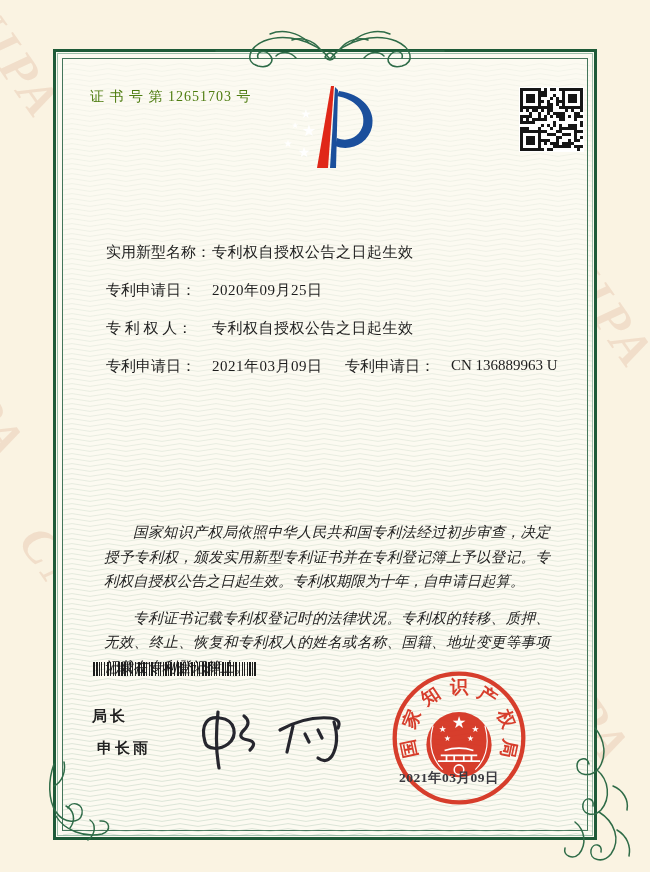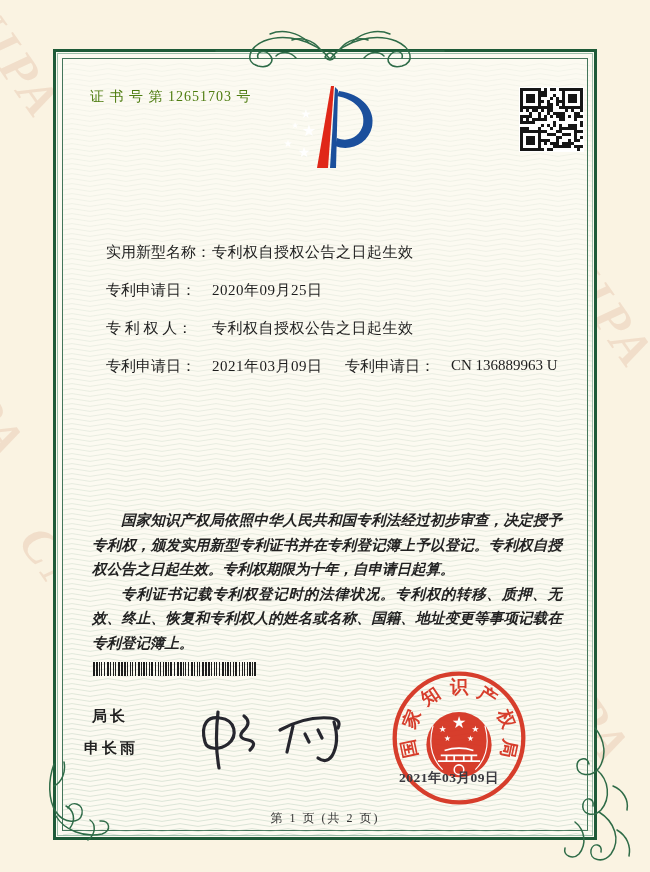--- a/index.html
+++ b/index.html
@@ -30,29 +30,29 @@
 
   .fields{left:92px;top:243px;width:472px;}
   .field-row{position:relative;height:20px;margin-bottom:18px;font-size:15px;color:#1d1d1d;white-space:nowrap;}
   .flabel{display:inline-block;width:106px;margin-left:14px;}
   .fvalue{letter-spacing:0.5px;}
   .flabel2{position:absolute;left:253px;width:106px;}
   .fvalue2{position:absolute;left:359px;}
 
   .paras{left:92px;top:508px;width:470px;font-size:14.5px;line-height:24.5px;color:#222;
          text-align:justify;font-style:italic;}
-  .paras p{margin:0;text-indent:2em;font-weight:bold;}
+  .paras p{margin:12px;text-indent:2em;}
 
   #barcode{left:93px;top:662px;display:flex;height:14px;}
   #barcode span{display:block;height:14px;}
   .br{background:#1d1d1d;}.sp{background:transparent;}
 
   .director-title{left:92px;top:707px;font-family:"Liberation Sans","DejaVu Sans",sans-serif;
                   font-weight:bold;font-size:15px;color:#222;letter-spacing:3px;}
-  .director-name{left:84px;top:739px;font-family:"Liberation Sans","DejaVu Sans",sans-serif;
+  .director-name{left:97px;top:739px;font-family:"Liberation Sans","DejaVu Sans",sans-serif;
                  font-weight:bold;font-size:15px;color:#222;letter-spacing:3px;}
   #signature{left:183px;top:686px;z-index:5;}
   #signature path{fill:none;stroke:#26262e;stroke-width:3.2;stroke-linecap:round;stroke-linejoin:round;}
 
   #seal{left:387px;top:666px;z-index:5;opacity:0.93;}
   .seal-char{font-size:19px;font-weight:bold;text-anchor:middle;dominant-baseline:central;
              font-family:"Liberation Serif",serif;}
   .estar{text-anchor:middle;dominant-baseline:central;fill:#fff;}
   .seal-date{left:399px;top:769px;font-size:13.5px;font-weight:bold;color:#3a3a40;
              letter-spacing:0.5px;z-index:6;}
@@ -917,16 +917,15 @@
           <path d="M53,99 h44"></path>
           <path d="M62,93 v6 M70,93 v6 M80,93 v6 M88,93 v6"></path>
         </g>
         <circle cx="75" cy="108" r="5" stroke="#fff" stroke-width="1.6" fill="none"></circle>
         <path d="M48,62 C43,80 46,96 58,108" stroke="#fff" stroke-width="1.2" fill="none"></path>
         <path d="M102,62 C107,80 104,96 92,108" stroke="#fff" stroke-width="1.2" fill="none"></path>
       </g>
     </svg>
     <div class="abs seal-date">2021年03月09日</div>
 
-    <div class="abs footer">第 1 页 (共 2 页)</div>
 
   </div>
 </div>
 
 </body></html>

